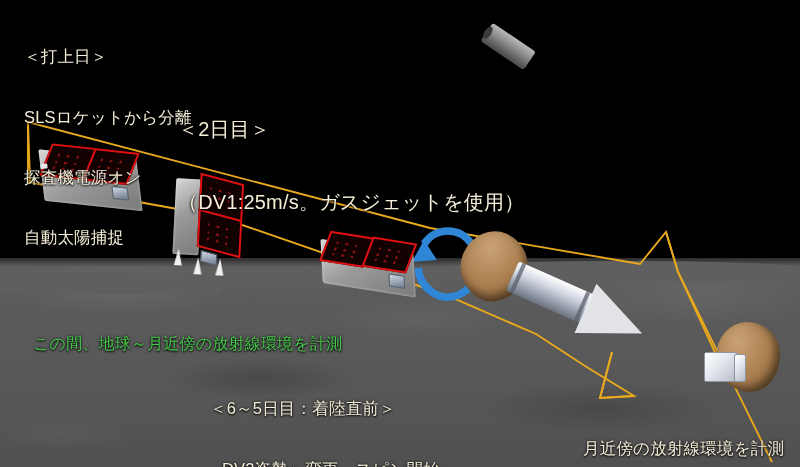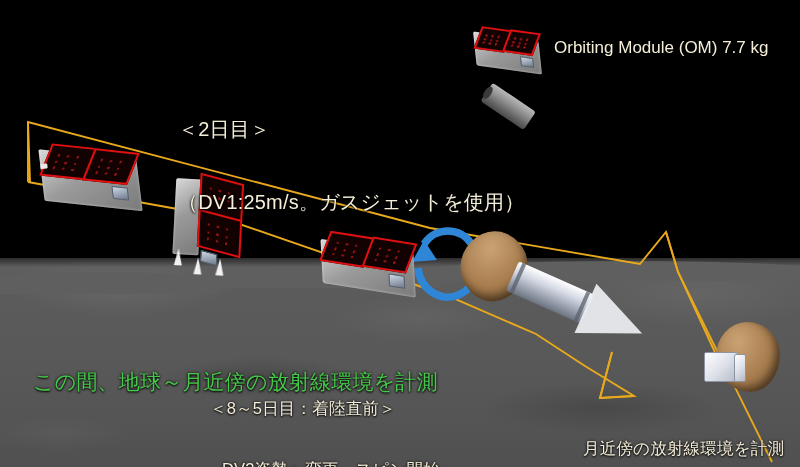--- a/index.html
+++ b/index.html
@@ -37,21 +37,21 @@
     white-space:pre;
     line-height:1.22;
     letter-spacing:.2px;
     text-shadow:0 0 3px rgba(0,0,0,.95),0 1px 2px rgba(0,0,0,.9);
   }
   .txt.green{color:#46c94a;}
   .txt .ln{display:block;}
 
   #t-launch{left:24px;top:6px;font-size:16.5px;}
   #t-day2{left:178px;top:68px;font-size:20px;}
-  #t-green{left:33px;top:318px;font-size:21px;}
+  #t-green{left:33px;top:295px;font-size:16px;}
   #t-day45{left:210px;top:358px;font-size:16.5px;}
   #t-crush{left:583px;top:398px;font-size:16.5px;}
 
   
   .legend{position:absolute;left:466px;top:18px;width:330px;}
   .legend-row{position:relative;height:60px;}
   .legend-label{
     position:absolute;left:88px;top:50%;transform:translateY(-50%);
     color:#f5eed8;font-size:17px;white-space:pre;
     text-shadow:0 0 3px rgba(0,0,0,.9);
@@ -191,53 +191,50 @@
     <div class="rm-band" style="left:128px;top:26px;width:4px;height:32px;"></div>
     <div class="plume" style="left:134px;top:15px;"></div>
   </div>
 
   <div class="rm-assembly" style="left:700px;top:320px;width:96px;height:78px;">
     <div class="crushable" style="left:16px;top:2px;width:64px;height:70px;"></div>
     <div class="sp-box" style="left:4px;top:32px;width:32px;height:28px;"></div>
     <div class="sp-box" style="left:34px;top:34px;width:10px;height:26px;"></div>
   </div>
 
+  <div class="txt" id="t-launch">
+    <span class="ln">＜打上日＞</span>
+    <span class="ln">SLSロケットから分離</span>
+    <span class="ln">探査機電源オン</span>
+    <span class="ln">自動太陽捕捉</span>
+  </div>
 
   <div class="txt" id="t-day2">
     <span class="ln">＜2日目＞</span>
     <span class="ln">（DV1:25m/s。ガスジェットを使用）</span>
   </div>
 
   <div class="txt green" id="t-green">
     <span class="ln">この間、地球～月近傍の放射線環境を計測</span>
   </div>
 
   <div class="txt" id="t-day45">
-    <span class="ln">＜8～5日目：着陸直前＞</span>
+    <span class="ln">＜6～5日目：着陸直前＞</span>
     <span class="ln" style="margin-left:12px;">DV2姿勢へ変更。スピン開始。</span>
     
     
   </div>
 
   <div class="txt" id="t-crush">
     <span class="ln">月近傍の放射線環境を計測</span>
     
   </div>
 
   <div class="legend">
 
-    <div class="legend-row">
-      <div class="sat li-om" style="transform:rotate(-6deg);">
-        <div class="body" style="left:3px;top:12px;width:64px;height:34px;transform:skewY(14deg);"></div>
-        <div class="panel" style="left:7px;top:2px;width:30px;height:24px;transform:skewY(14deg) skewX(-24deg);"></div>
-        <div class="panel" style="left:35px;top:8px;width:30px;height:24px;transform:skewY(14deg) skewX(-24deg);"></div>
-        <div class="lens" style="left:47px;top:35px;width:11px;height:8px;transform:skewY(14deg);"></div>
-      </div>
-      <div class="legend-label">Orbiting Module (OM) 7.7 kg</div>
-    </div>
 
     <div class="legend-row">
       <div class="li-rm" style="width:58px;height:38px;transform:rotate(34deg);">
         <div class="rm-cyl" style="left:2px;top:8px;width:52px;height:22px;
                     background:linear-gradient(180deg,#b9b9b9,#8e8e8e 40%,#5e5e5e 80%,#4a4a4a);"></div>
         <div class="rm-band" style="left:0px;top:12px;width:7px;height:14px;border-radius:50%;background:#3a3a3a;"></div>
       </div>
     </div>
 
 

